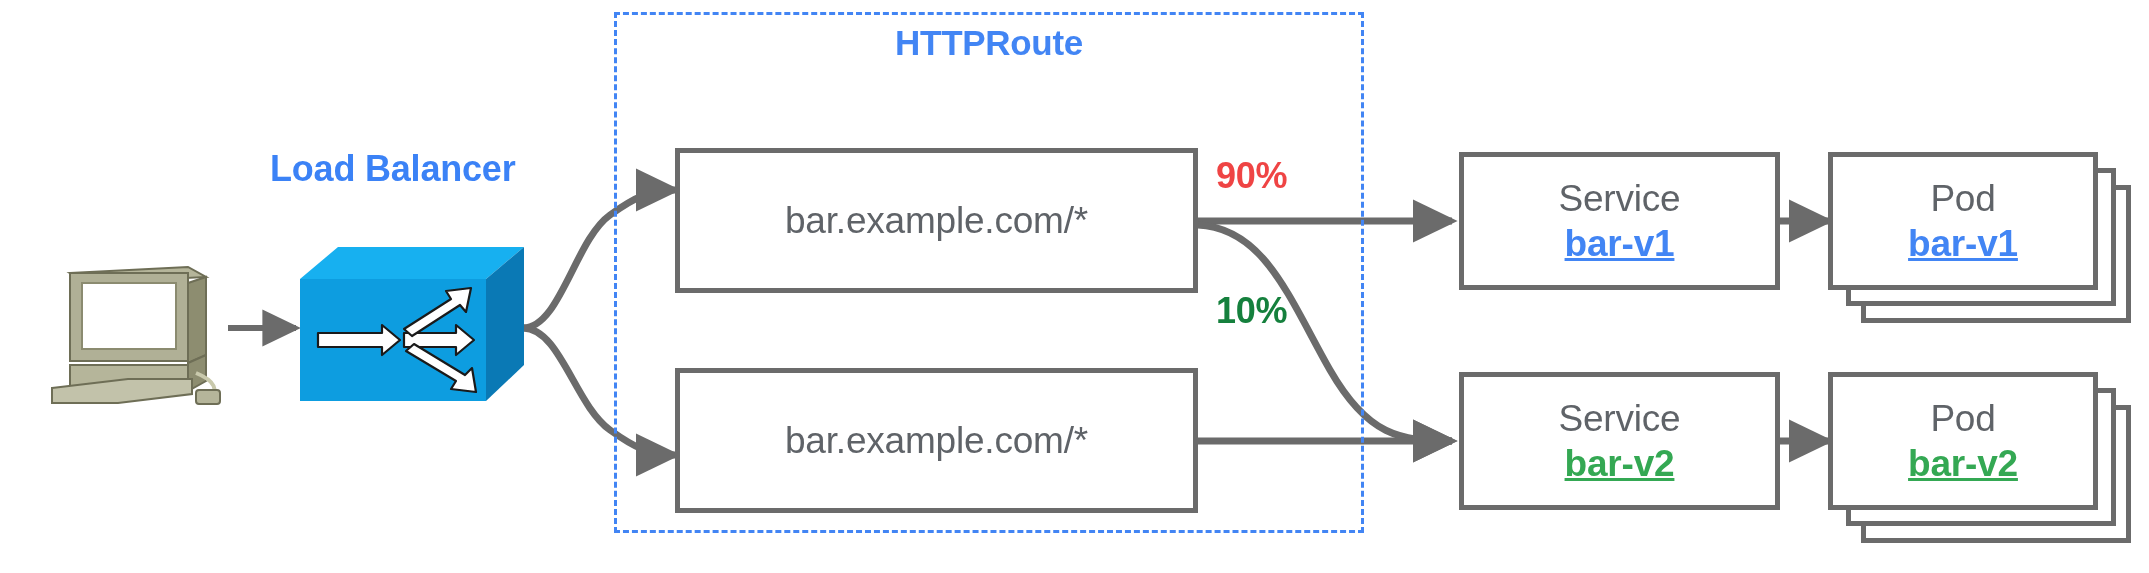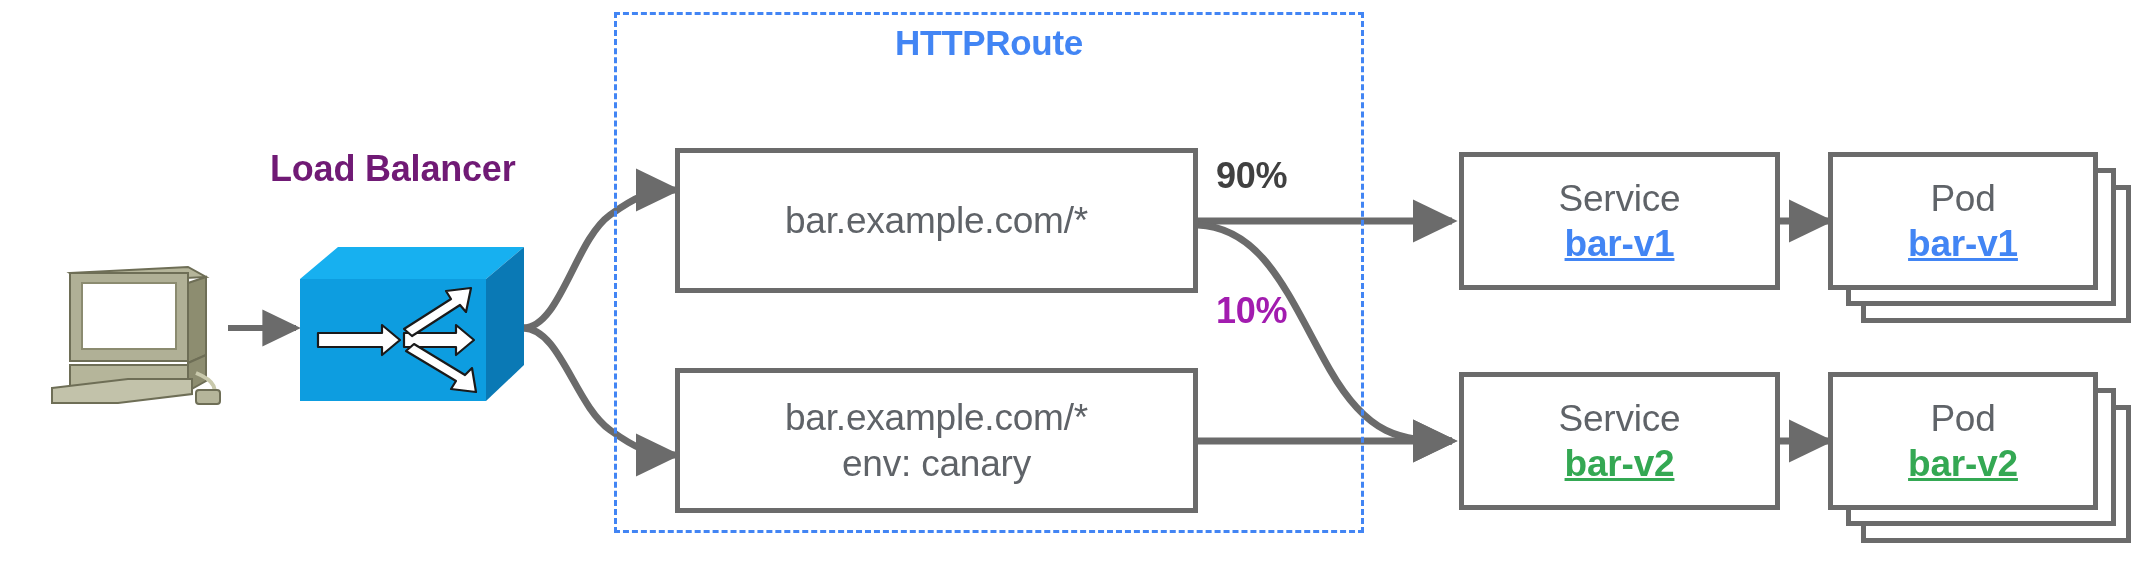--- a/index.html
+++ b/index.html
@@ -63,21 +63,21 @@
     position: absolute;
     text-align: center;
     color: #4285f4;
     font-weight: 700;
     font-size: 35px;
     line-height: 1.18;
     letter-spacing: -0.3px;
   }
   .lb-label {
     position: absolute;
-    color: #701a75;
+    color: #3b82f6;
     font-weight: 700;
     font-size: 36px;
     letter-spacing: -0.2px;
     white-space: nowrap;
   }
   .pct {
     position: absolute;
     font-weight: 700;
     font-size: 36px;
     letter-spacing: -0.3px;
@@ -166,25 +166,24 @@
       </g>
     </svg>
   </div>
 
   <div class="node rule-box" style="left:675px; top:148px; width:523px; height:145px;">
     <span class="l1">bar.example.com/*</span>
   </div>
 
   <div class="node rule-box" style="left:675px; top:368px; width:523px; height:145px;">
     <span class="l1">bar.example.com/*</span>
-    <span class="l1">env: canary</span>
-  </div>
-
-  <div class="pct" style="left:1216px; top:155px; color:#404040;">90%</div>
-  <div class="pct" style="left:1216px; top:290px; color:#a21caf;">10%</div>
+  </div>
+
+  <div class="pct" style="left:1216px; top:155px; color:#ef4444;">90%</div>
+  <div class="pct" style="left:1216px; top:290px; color:#15803d;">10%</div>
 
   <div class="node" style="left:1459px; top:152px; width:321px; height:138px;">
     <span class="l1">Service</span>
     <span class="l2" style="color:#4285f4;">bar-v1</span>
   </div>
 
   <div class="node" style="left:1459px; top:372px; width:321px; height:138px;">
     <span class="l1">Service</span>
     <span class="l2" style="color:#34a853;">bar-v2</span>
   </div>

